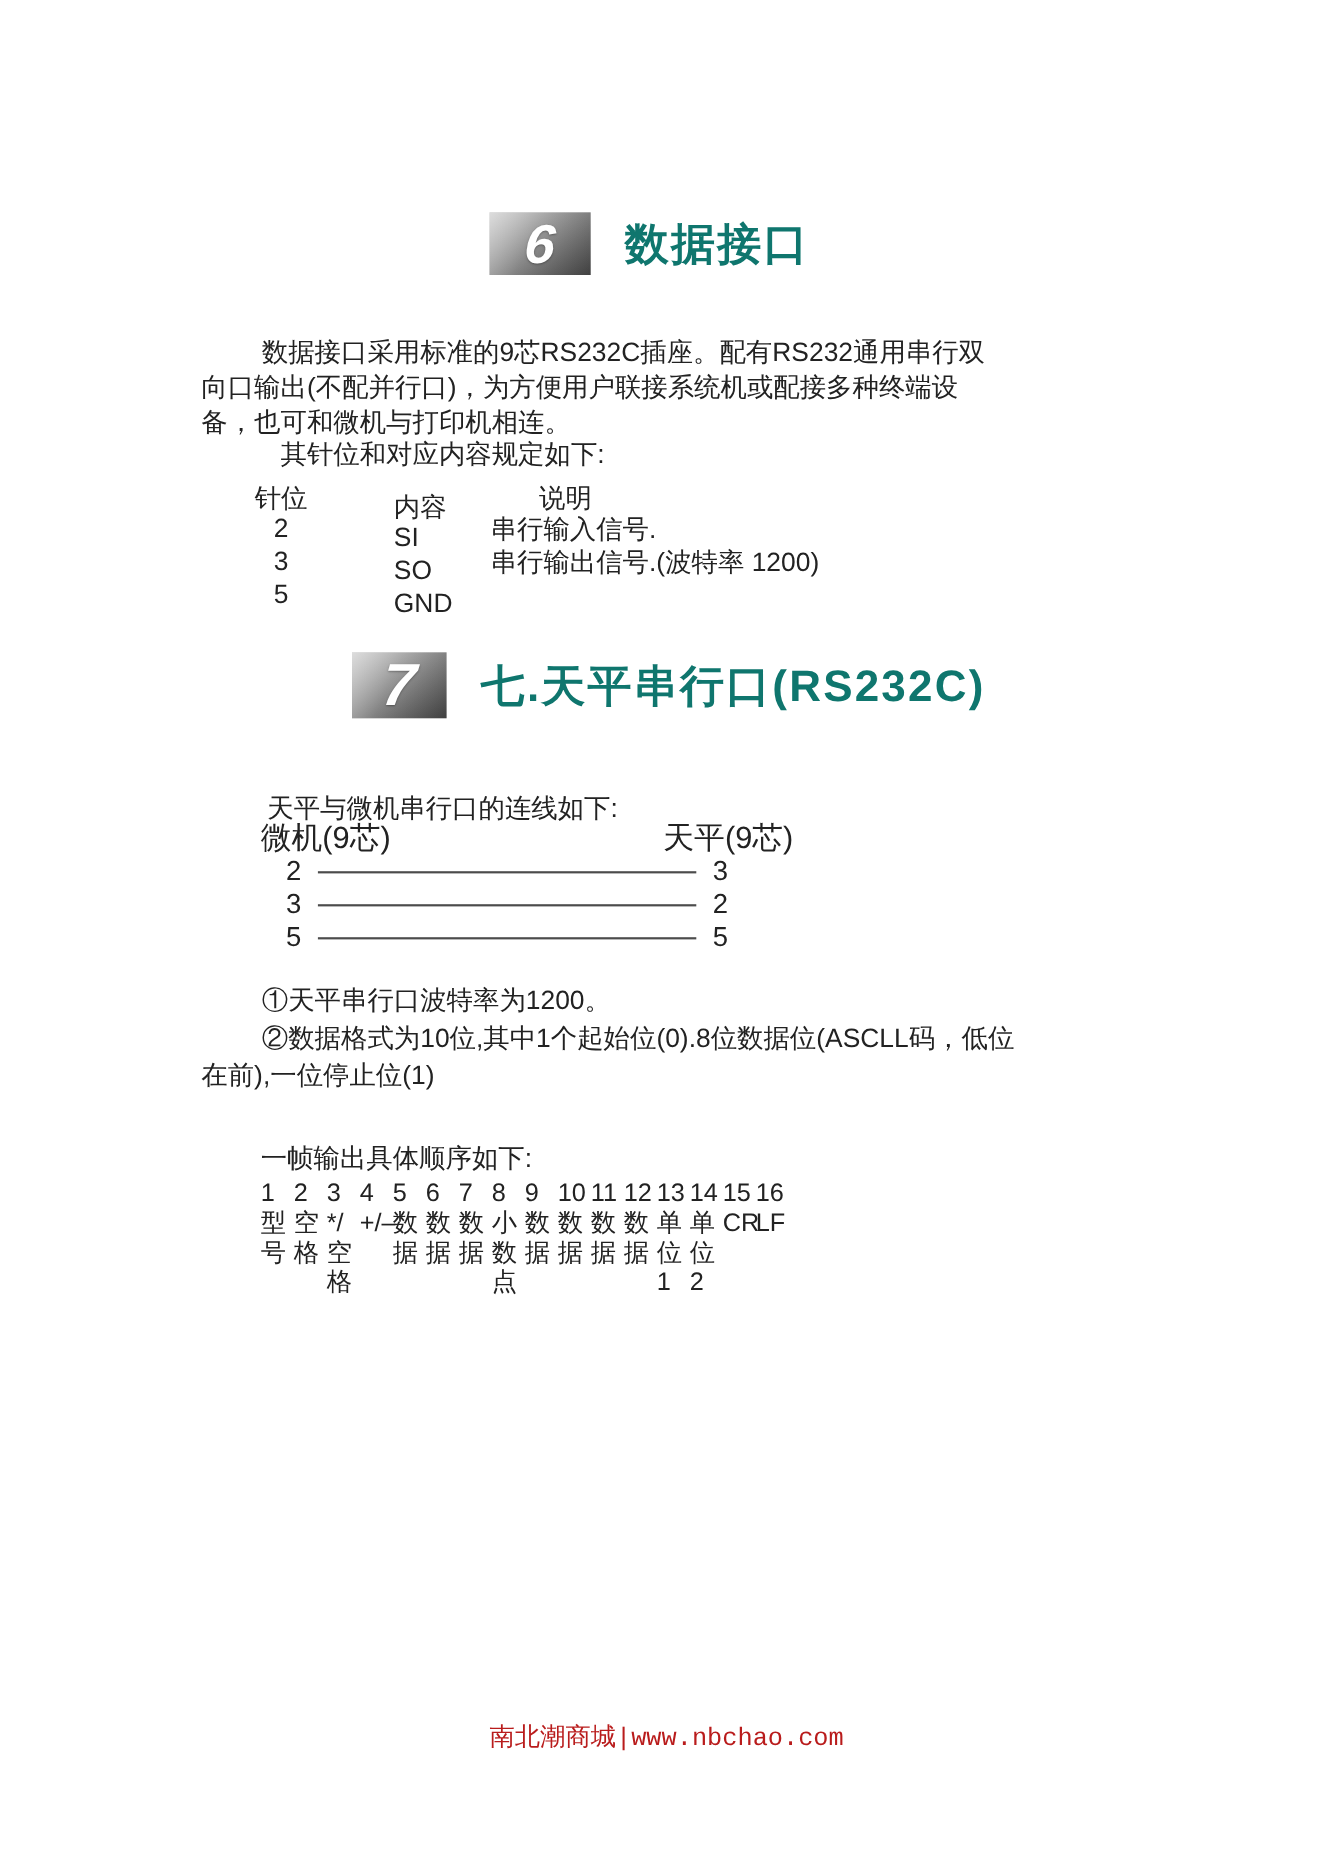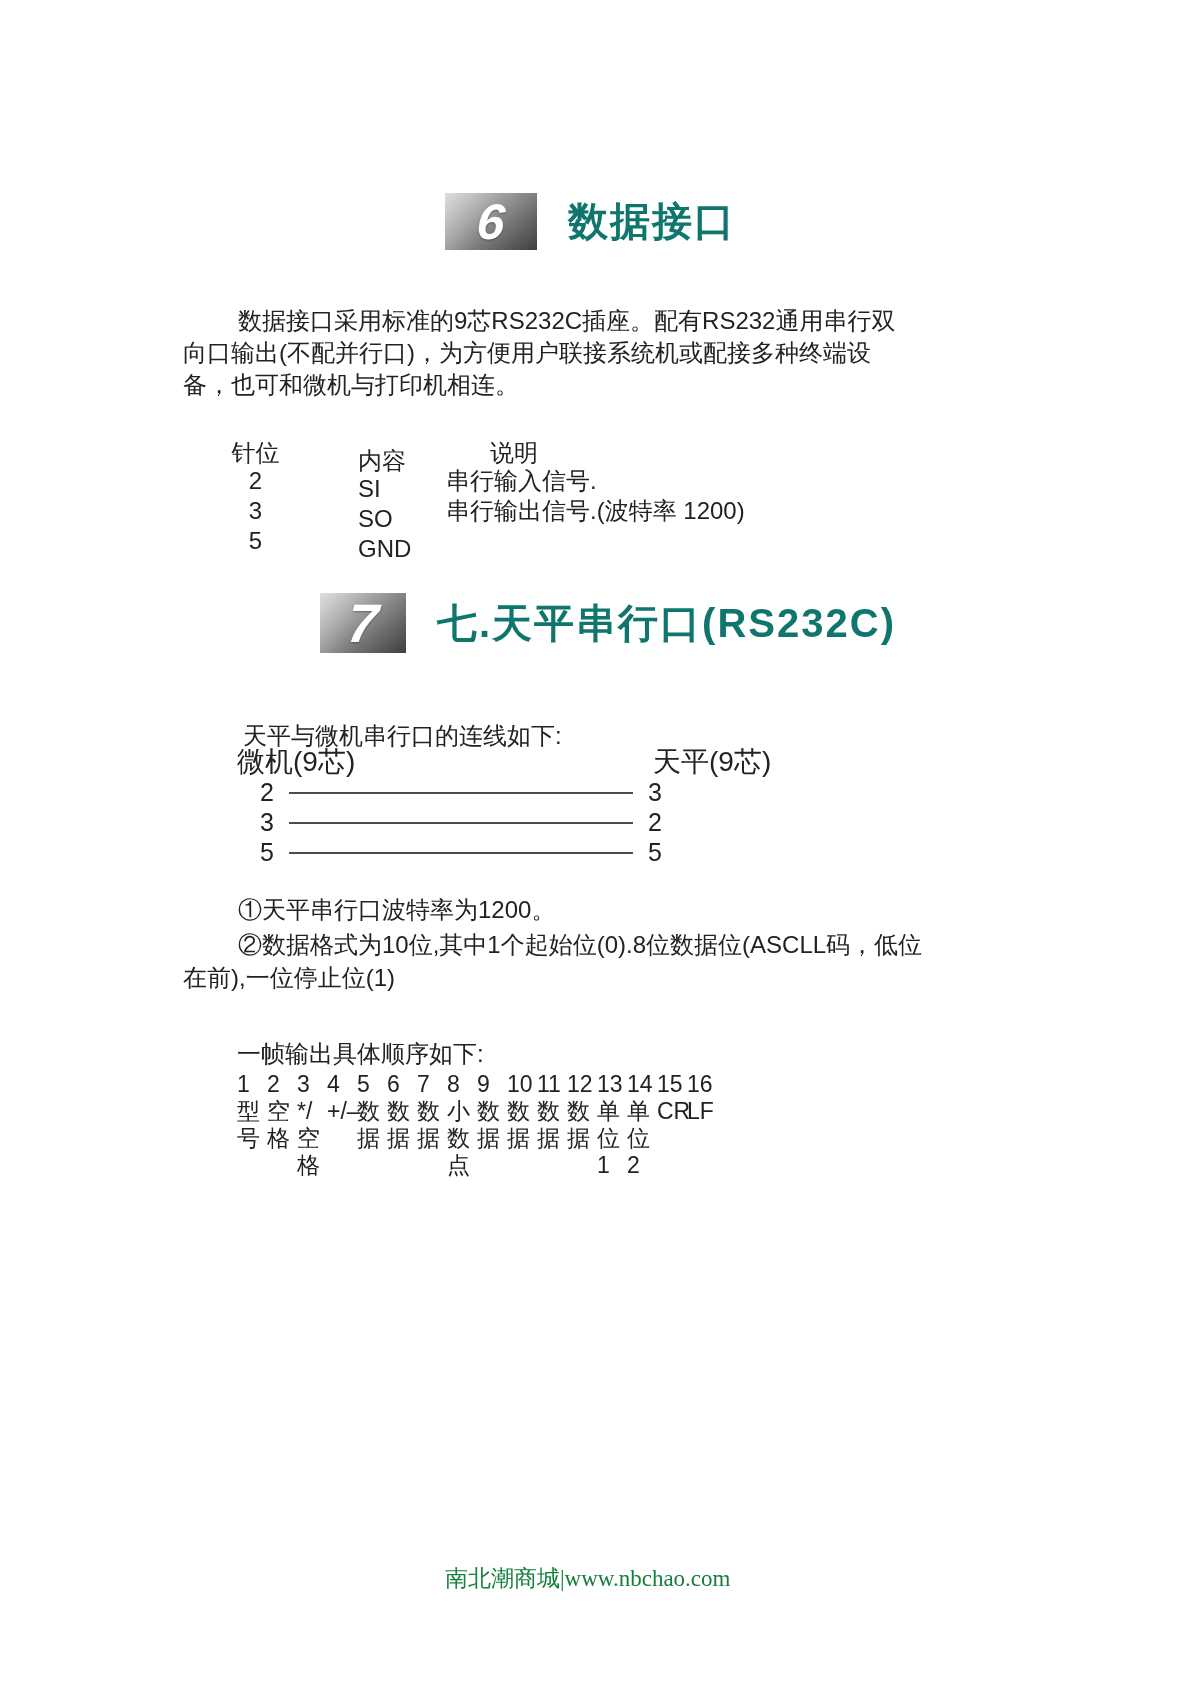--- a/index.html
+++ b/index.html
@@ -43,37 +43,38 @@
 
   
   .note{position:absolute;left:183px;width:745px;margin:0;font-size:24px;line-height:33px;text-indent:55px;}
 
   
   .frame-grid{position:absolute;left:237px;top:1071px;font-size:23px;}
   .fg-row{display:flex;height:27px;line-height:27px;}
   .fg-row span{display:inline-block;width:30px;white-space:nowrap;}
 
   
-  .footer{position:absolute;left:445px;top:1563px;margin:0;font-family:Liberation Serif, serif;
-          font-size:23px;color:#15803d;white-space:nowrap;}
+  .footer{position:absolute;left:445px;top:1563px;margin:0;font-family:Liberation Mono, monospace;
+          font-size:23px;color:#b91c1c;white-space:nowrap;}
 </style>
 </head>
 <body>
 
 <div class="page">
 
   <div class="sec-header" id="hdr6">
     <div class="badge">
       <span class="num">6</span>
     </div>
     <h1 class="sec-title">数据接口</h1>
   </div>
 
   <p class="para" id="para6">数据接口采用标准的9芯RS232C插座。配有RS232通用串行双向口输出(不配并行口)，为方便用户联接系统机或配接多种终端设备，也可和微机与打印机相连。</p>
 
+  <p class="line" style="left:255px;top:400px;">其针位和对应内容规定如下:</p>
 
   <div class="pin-table">
     <div class="pt-row">
       <span class="pt-pin">针位</span>
       <span class="pt-content">内容</span>
       <span class="pt-desc pt-desc-head">说明</span>
     </div>
     <div class="pt-row">
       <span class="pt-pin">2</span>
       <span class="pt-content">SI</span>
@@ -94,21 +95,21 @@
   <div class="sec-header" id="hdr7">
     <div class="badge">
       <span class="num">7</span>
     </div>
     <h1 class="sec-title">七.天平串行口(RS232C)</h1>
   </div>
 
   <p class="line" style="left:243px;top:722px;">天平与微机串行口的连线如下:</p>
 
   <p class="w-label" style="left:237px;top:748px;">微机(9芯)</p>
-  <p class="w-label" style="left:653px;top:748px;">天平(9芯)</p>
+  <p class="w-label" style="left:603px;top:748px;">天平(9芯)</p>
 
   <div class="wire-row" style="top:778px;">
     <span class="wnum">2</span>
     <span class="wire"></span>
     <span class="wnum">3</span>
   </div>
   <div class="wire-row" style="top:808px;">
     <span class="wnum">3</span>
     <span class="wire"></span>
     <span class="wnum">2</span>

